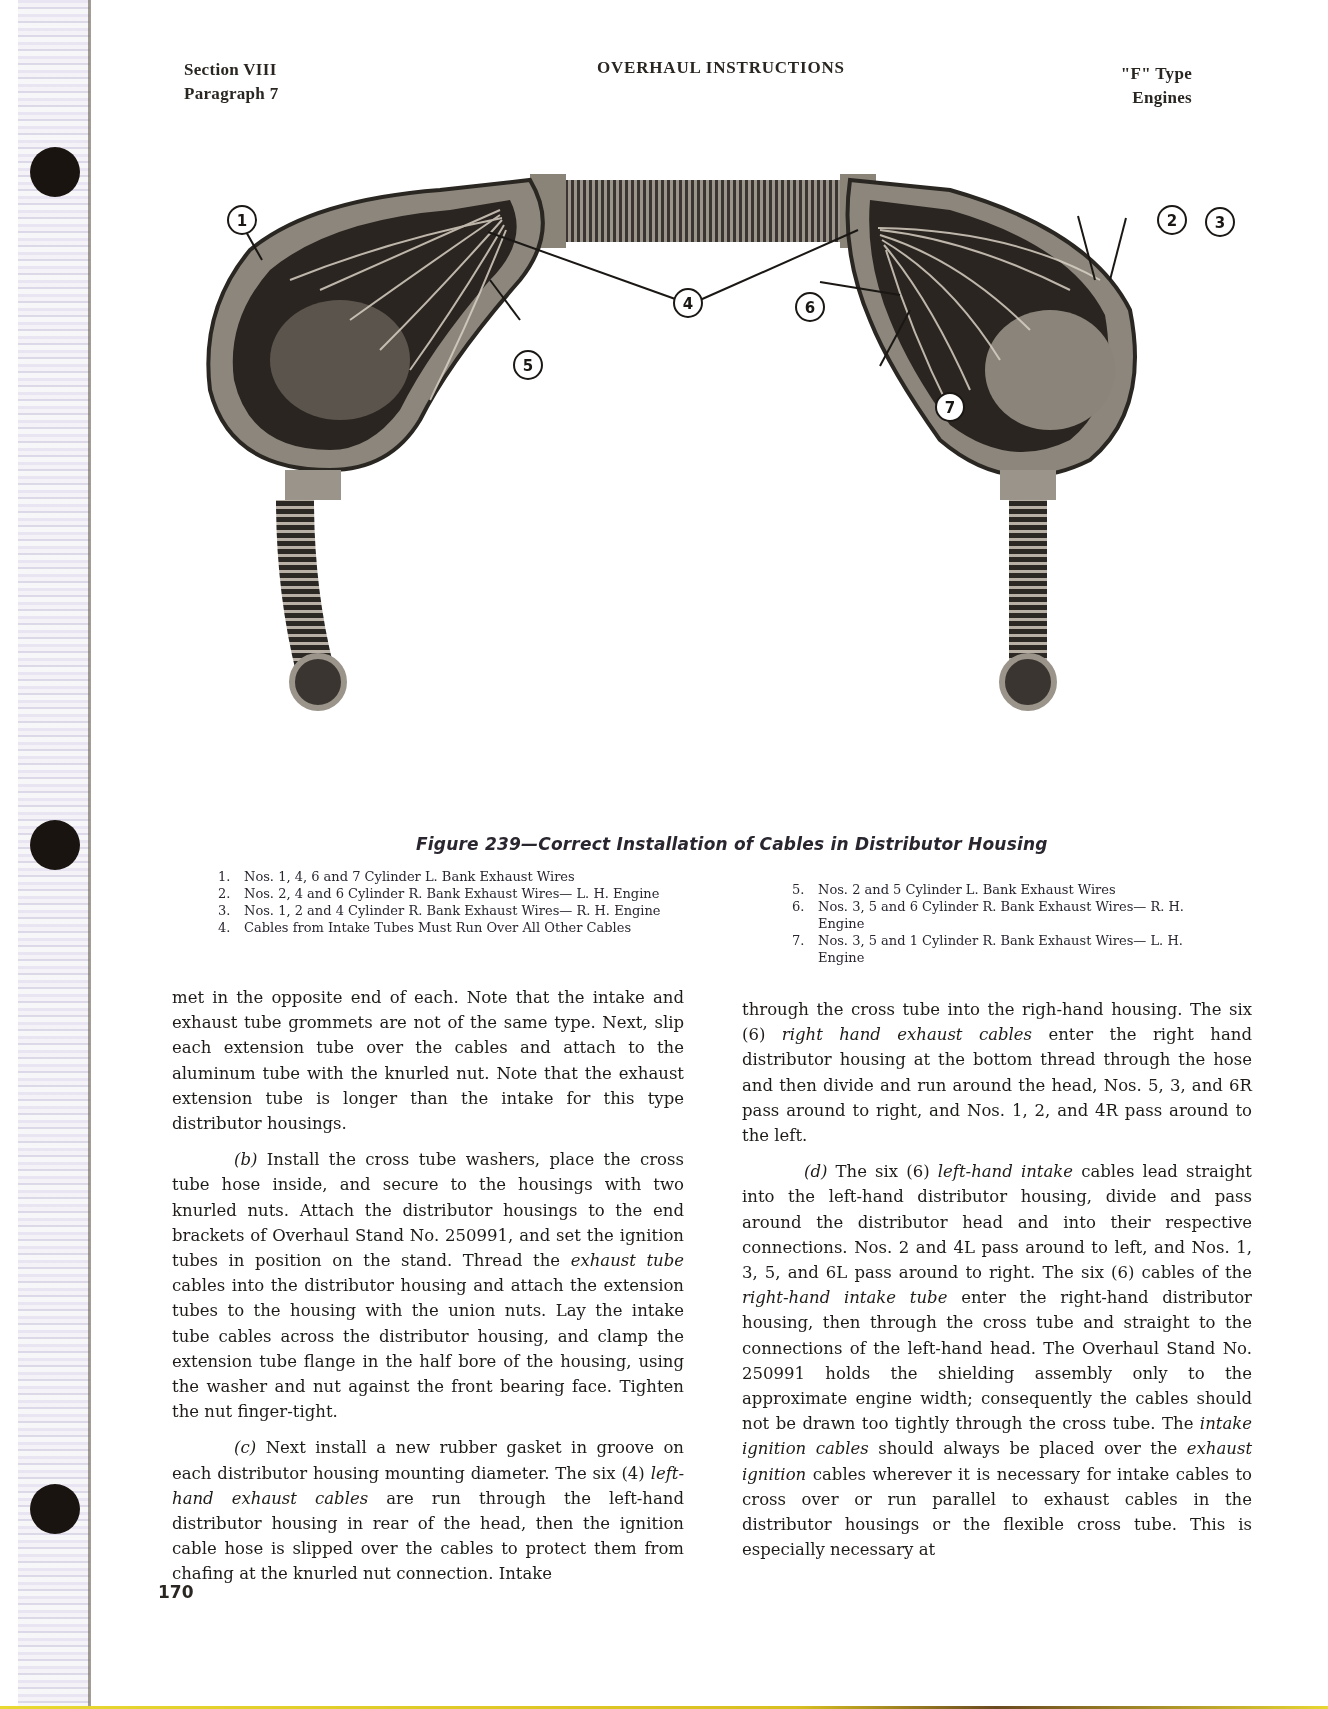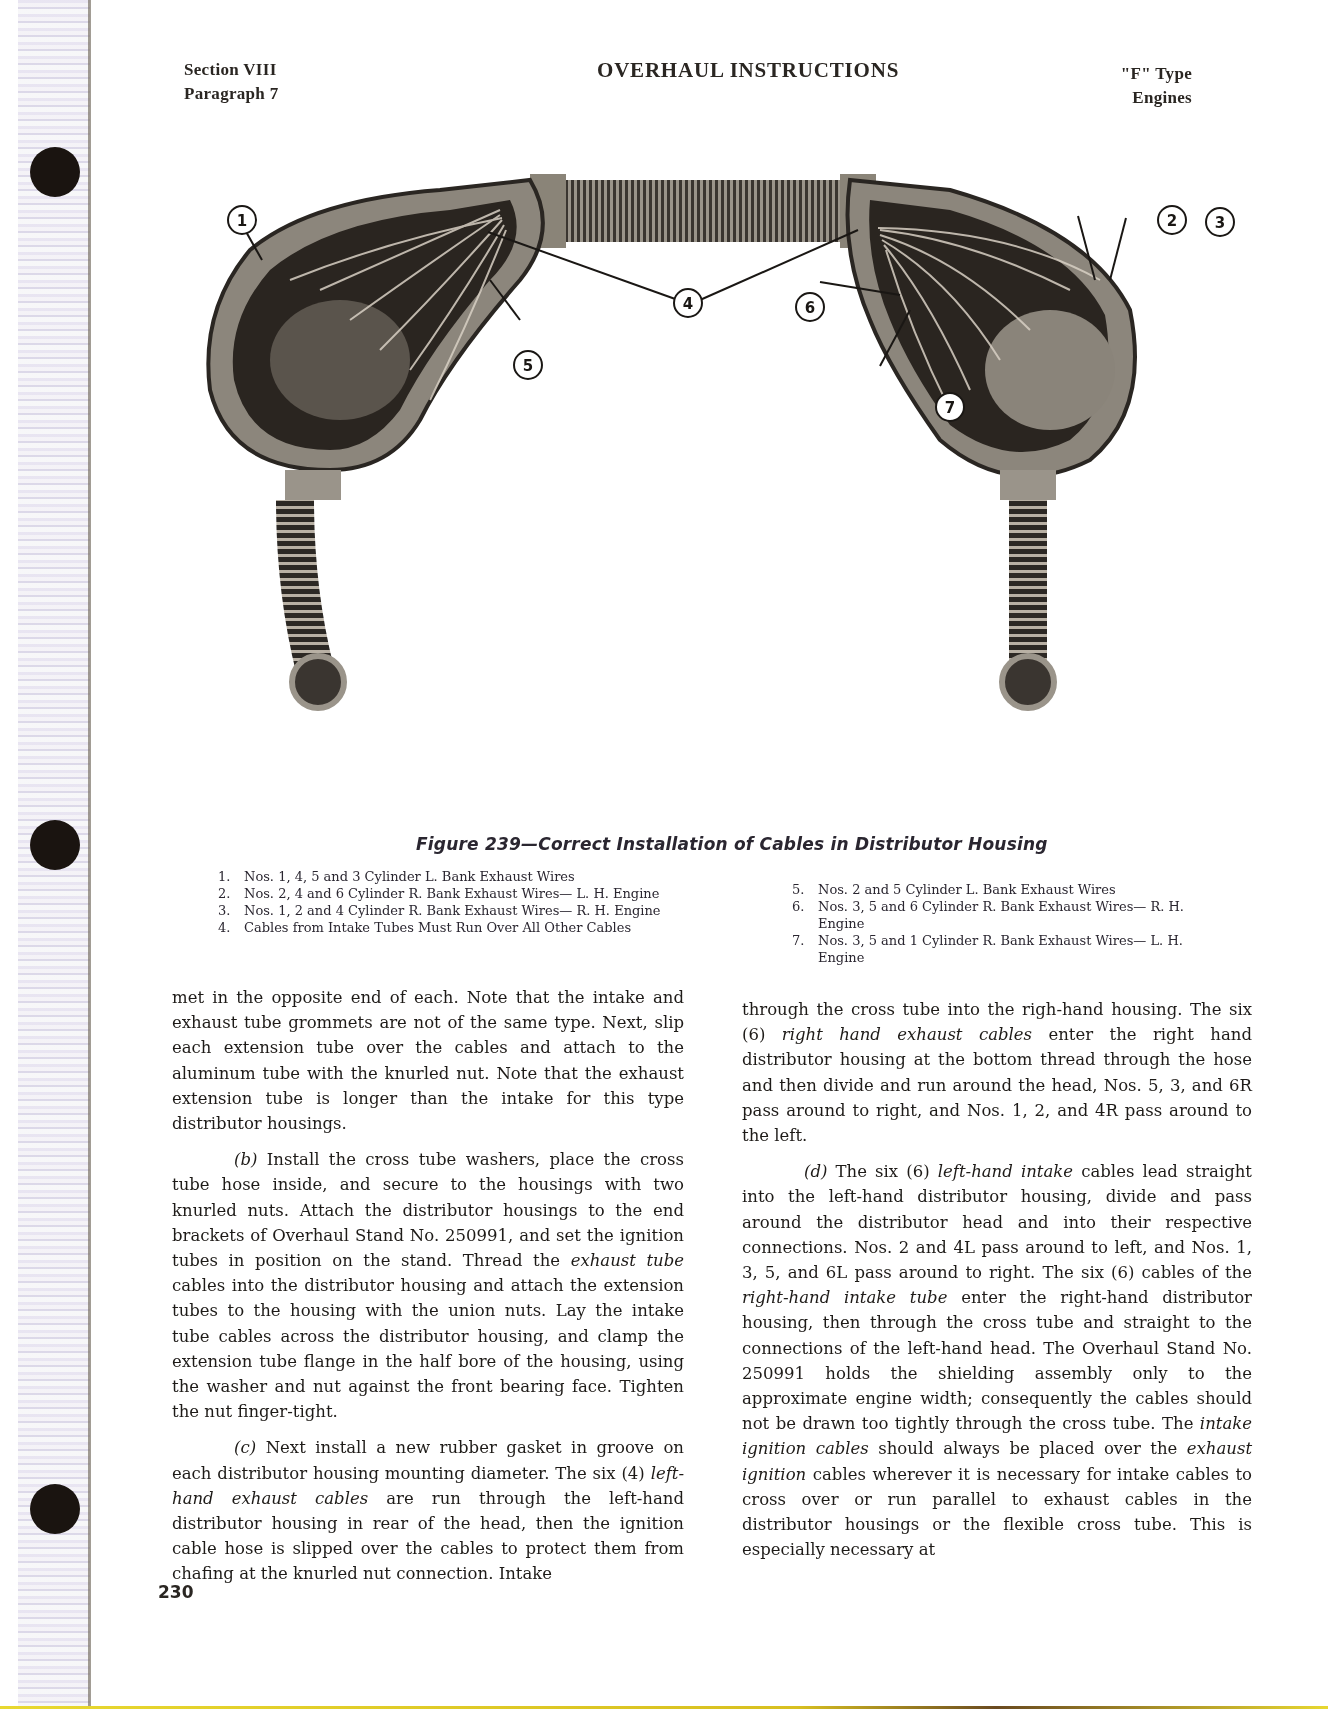--- a/index.html
+++ b/index.html
@@ -4,21 +4,21 @@
 <style>
   html, body { margin:0; padding:0; background:#ffffff; }
   body { width:1328px; height:1709px; position:relative; overflow:hidden; font-family:"DejaVu Serif", serif; color:#1c1a18; }
   .binding { position:absolute; left:18px; top:0; width:72px; height:1709px;
     background: repeating-linear-gradient(180deg,#e6e2f0 0 3px,#f3f1f6 3px 7px,#d8d4e6 7px 9px,#f6f6f8 9px 14px);
     opacity:.9; }
   .binding-edge { position:absolute; left:88px; top:0; width:3px; height:1709px; background:#7a7468; opacity:.7; }
   .hole { position:absolute; left:30px; width:50px; height:50px; border-radius:50%; background:#1a1410; }
   .hdr { position:absolute; font-family:Liberation Serif, serif; font-weight:bold; font-size:17px; color:#2a2622; letter-spacing:.3px; }
   .hdr-left { left:184px; top:58px; line-height:24px; }
-  .hdr-center { left:597px; top:58px; font-size:21px; letter-spacing:.8px; }
+  .hdr-center { left:597px; top:58px; font-size:17px; letter-spacing:.8px; }
   .hdr-right { right:136px; top:62px; text-align:right; line-height:24px; }
   .figure { position:absolute; left:190px; top:170px; width:1060px; height:640px; }
   .caption { position:absolute; left:416px; top:834px; font-family:"DejaVu Sans", sans-serif; font-style:italic; font-weight:bold; font-size:17px; color:#2a2630; letter-spacing:.2px; }
   .legend { position:absolute; font-size:13px; line-height:17px; color:#2a2630; }
   .legend-left { left:218px; top:868px; width:500px; }
   .legend-right { left:792px; top:881px; width:420px; }
   .legend-item { display:flex; }
   .legend-num { width:26px; flex:none; }
   .legend-text { flex:1; }
   .col { position:absolute; font-size:16.5px; line-height:25.2px; text-align:justify; color:#1e1b18; }
@@ -139,21 +139,21 @@
         <text x="1030" y="58" fill="#1a1714" stroke="none">3</text>
       </g>
   </g>
 </svg>
 
 <div class="caption">Figure 239—Correct Installation of Cables in Distributor Housing</div>
 
 <div class="legend legend-left">
   <div class="legend-item">
       <span class="legend-num">1.</span>
-      <span class="legend-text">Nos. 1, 4, 5 and 3 Cylinder L. Bank Exhaust Wires</span>
+      <span class="legend-text">Nos. 1, 4, 6 and 7 Cylinder L. Bank Exhaust Wires</span>
     </div>
   <div class="legend-item">
       <span class="legend-num">2.</span>
       <span class="legend-text">Nos. 2, 4 and 6 Cylinder R. Bank Exhaust Wires— L. H. Engine</span>
     </div>
   <div class="legend-item">
       <span class="legend-num">3.</span>
       <span class="legend-text">Nos. 1, 2 and 4 Cylinder R. Bank Exhaust Wires— R. H. Engine</span>
     </div>
   <div class="legend-item">
@@ -181,14 +181,14 @@
   <p>met in the opposite end of each. Note that the intake and exhaust tube grommets are not of the same type. Next, slip each extension tube over the cables and attach to the aluminum tube with the knurled nut. Note that the exhaust extension tube is longer than the intake for this type distributor housings.</p>
   <p class="indent"><em>(b)</em><span> Install the cross tube washers, place the cross tube hose inside, and secure to the housings with two knurled nuts. Attach the distributor housings to the end brackets of Overhaul Stand No. 250991, and set the ignition tubes in position on the stand. Thread the </span><em>exhaust tube</em><span> cables into the distributor housing and attach the extension tubes to the housing with the union nuts. Lay the intake tube cables across the distributor housing, and clamp the extension tube flange in the half bore of the housing, using the washer and nut against the front bearing face. Tighten the nut finger-tight.</span></p>
   <p class="indent"><em>(c)</em><span> Next install a new rubber gasket in groove on each distributor housing mounting diameter. The six (4) </span><em>left-hand exhaust cables</em><span> are run through the left-hand distributor housing in rear of the head, then the ignition cable hose is slipped over the cables to protect them from chafing at the knurled nut connection. Intake</span></p>
 </div>
 
 <div class="col col-right">
   <p><span>through the cross tube into the righ-hand housing. The six (6) </span><em>right hand exhaust cables</em><span> enter the right hand distributor housing at the bottom thread through the hose and then divide and run around the head, Nos. 5, 3, and 6R pass around to right, and Nos. 1, 2, and 4R pass around to the left.</span></p>
   <p class="indent"><em>(d)</em><span> The six (6) </span><em>left-hand intake</em><span> cables lead straight into the left-hand distributor housing, divide and pass around the distributor head and into their respective connections. Nos. 2 and 4L pass around to left, and Nos. 1, 3, 5, and 6L pass around to right. The six (6) cables of the </span><em>right-hand intake tube</em><span> enter the right-hand distributor housing, then through the cross tube and straight to the connections of the left-hand head. The Overhaul Stand No. 250991 holds the shielding assembly only to the approximate engine width; consequently the cables should not be drawn too tightly through the cross tube. The </span><em>intake ignition cables</em><span> should always be placed over the </span><em>exhaust ignition</em><span> cables wherever it is necessary for intake cables to cross over or run parallel to exhaust cables in the distributor housings or the flexible cross tube. This is especially necessary at</span></p>
 </div>
 
-<div class="pagenum">230</div>
+<div class="pagenum">170</div>
 <div class="bottom-band"></div>
 
 </body></html>

